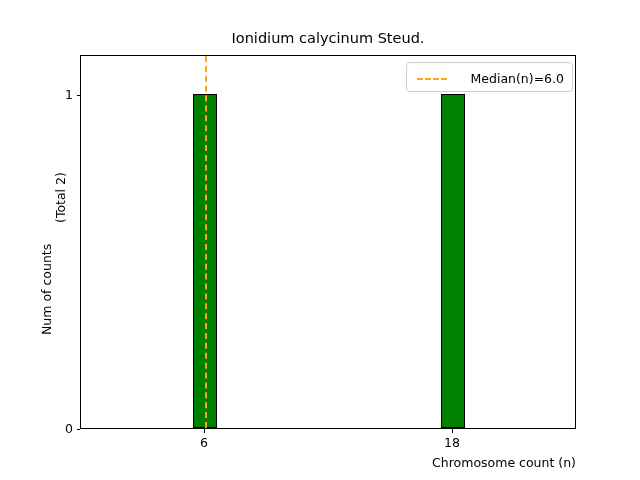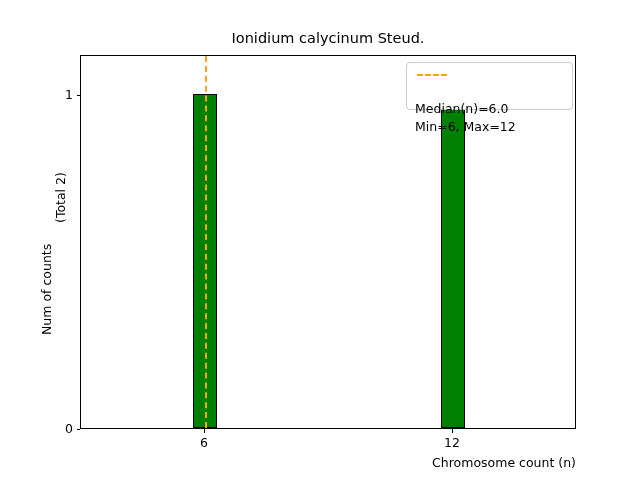--- a/index.html
+++ b/index.html
@@ -142,23 +142,22 @@
     top: 62px;
     width: 167px;
     box-sizing: border-box;
     border: 1px solid #cccccc;
     border-radius: 4px;
     background: #ffffff;
     padding: 5px 8px 5px 8px;
   }
   .legend-row {
     display: flex;
-    align-items: flex-start;
+    align-items: flex-end;
     height: 18px;
-    flex-direction: column;
   }
   .legend-marker {
     width: 34px;
     flex: 0 0 34px;
     height: 14px;
     position: relative;
   }
   .legend-marker.dashed::before {
     content: "";
     position: absolute;
@@ -198,33 +197,29 @@
   <div id="yticks-layer">
       <div class="ytick-mark" style="top: 429px;"></div>
       <div class="ytick-label" style="left: 52px; width: 21px; right: auto; top: 423px;">0</div>
       <div class="ytick-mark" style="top: 95.0714px;"></div>
       <div class="ytick-label" style="left: 52px; width: 21px; right: auto; top: 89.0714px;">1</div>
     </div>
   <div id="xticks-layer">
       <div class="xtick-mark" style="left: 204px;"></div>
       <div class="xtick-label" style="left: 174px;">6</div>
       <div class="xtick-mark" style="left: 452px;"></div>
-      <div class="xtick-label" style="left: 422px;">12</div>
+      <div class="xtick-label" style="left: 422px;">18</div>
     </div>
 
   <div id="xlabel">Chromosome count (n)</div>
 
   <div class="ylabel-line" id="ylabel-main">Num of counts</div>
 
   <div class="ylabel-line" id="ylabel-sub">(Total 2)</div>
 
   <div id="legend">
       <div class="legend-row">
         <span class="legend-marker dashed"></span>
         <span class="legend-text">Median(n)=6.0</span>
       </div>
-      <div class="legend-row">
-        <span class="legend-marker"></span>
-        <span class="legend-text">Min=6, Max=12</span>
-      </div>
     </div>
 
 </div>
 
 </body></html>

